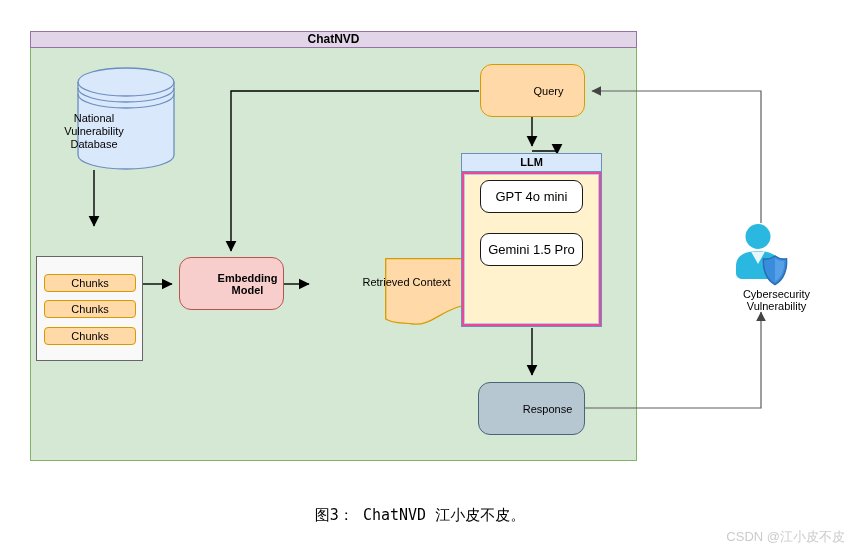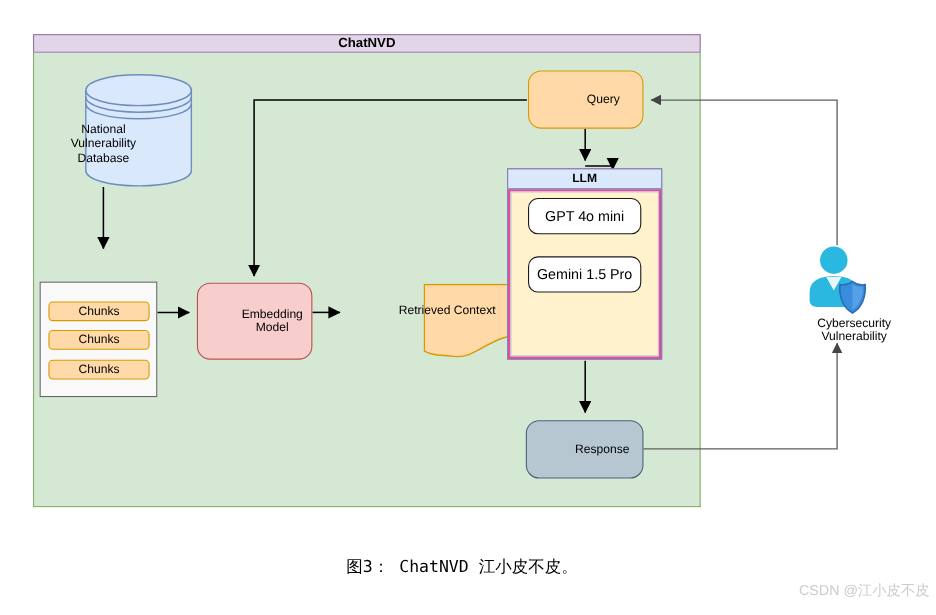--- a/index.html
+++ b/index.html
@@ -38,22 +38,22 @@
   .nvd-wrap{left:45px;top:66px;width:98px;height:105px;}
   .nvd-label{left:8px;top:46px;width:82px;line-height:13px;text-align:center;}
 
   .chunks-panel{left:36px;top:232px;width:107px;height:105px;background:var(--panel-fill);
     border:1px solid var(--panel-border);margin-top:24px;}
   .chunk{position:absolute;left:7px;width:92px;height:18px;border-radius:4px;
     background:var(--orange-fill);border:1px solid var(--orange-border);
     font-size:11px;text-align:center;line-height:16px;}
   .chunk:nth-of-type(1){top:17px;} .chunk:nth-of-type(2){top:43px;} .chunk:nth-of-type(3){top:70px;}
 
-  .embedding{left:179px;top:257px;width:105px;height:70px;background:var(--pink-fill);
-    border:1px solid var(--pink-border);}
+  .embedding{left:179px;top:257px;width:105px;height:53px;background:var(--pink-fill);
+    border:1px solid var(--pink-border);font-weight:bold;}
   .retrieved-wrap{left:315px;top:258px;width:107px;height:68px;margin-left:38px;}
   .retrieved-label{left:0;top:18px;width:107px;}
   .query{left:480px;top:64px;width:105px;height:53px;background:var(--orange-fill);
     border:1px solid var(--orange-border);}
 
   .llm{left:461px;top:153px;width:141px;height:174px;background:#ec4899;
     border:1px solid var(--blue-border);}
   .llm-header{position:absolute;left:0;top:0;width:100%;height:18px;background:var(--blue-fill);
     border-bottom:1px solid var(--blue-border);font-weight:bold;font-size:11px;
     text-align:center;line-height:17px;}

